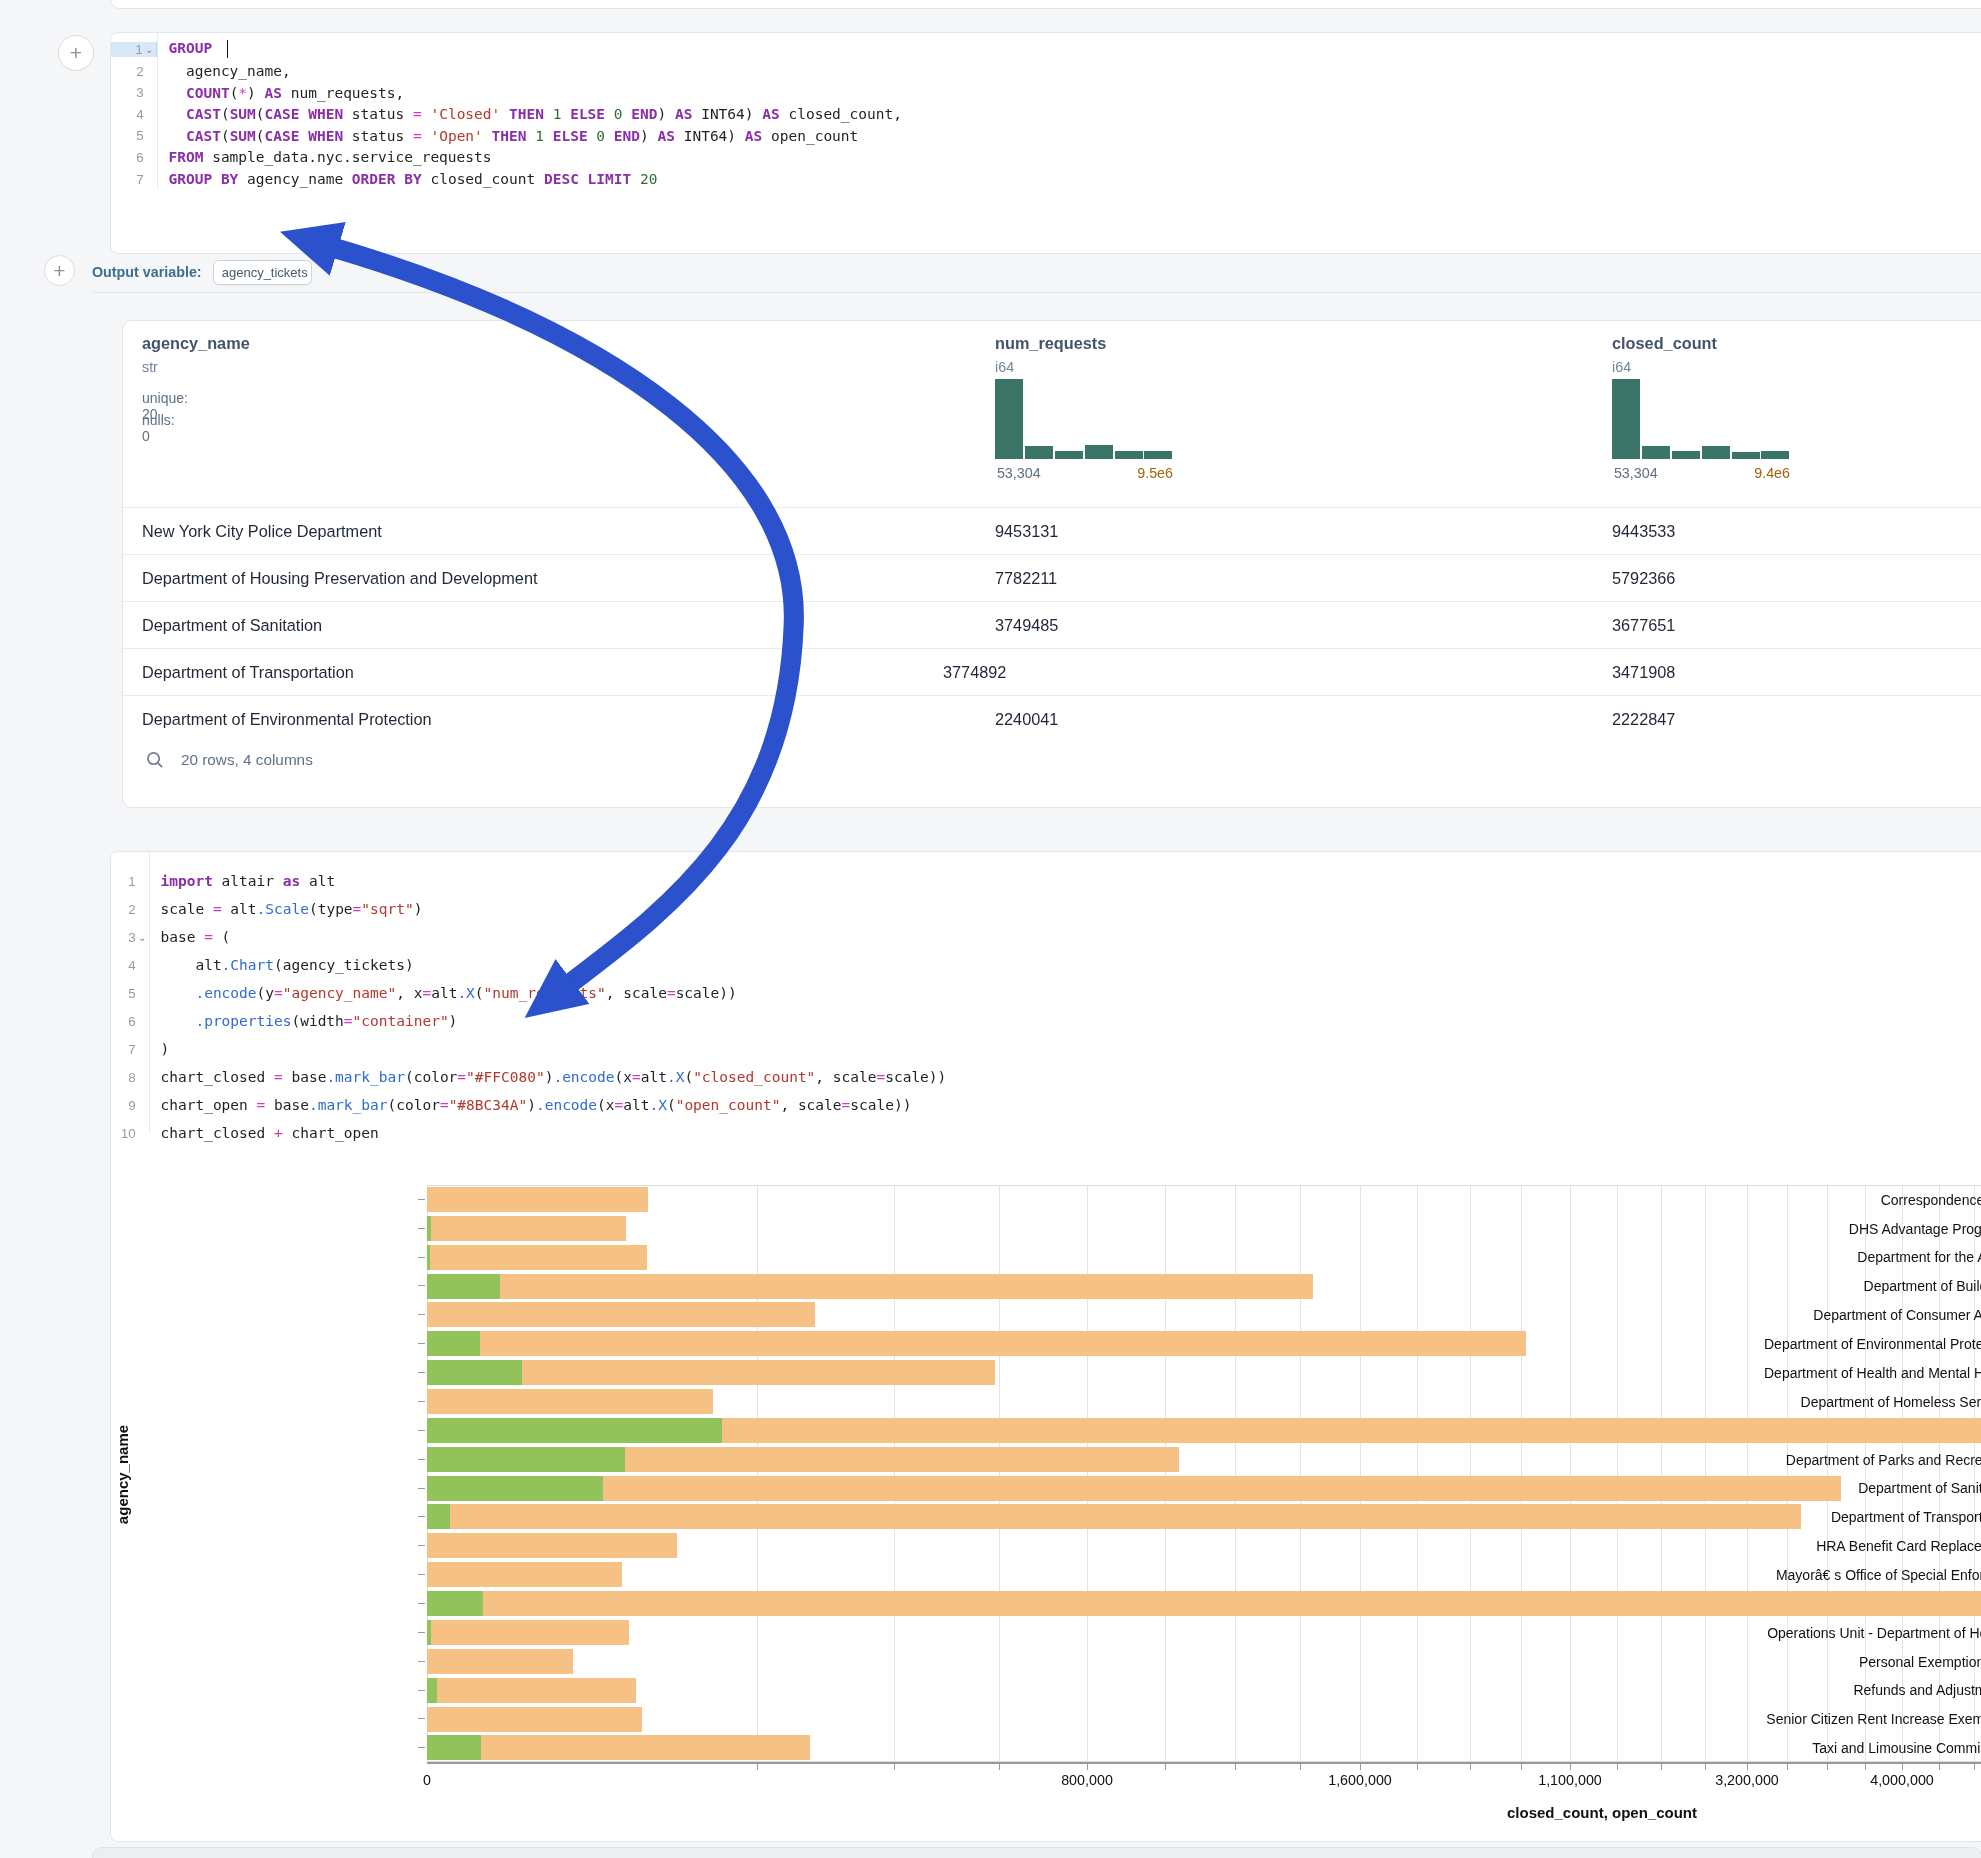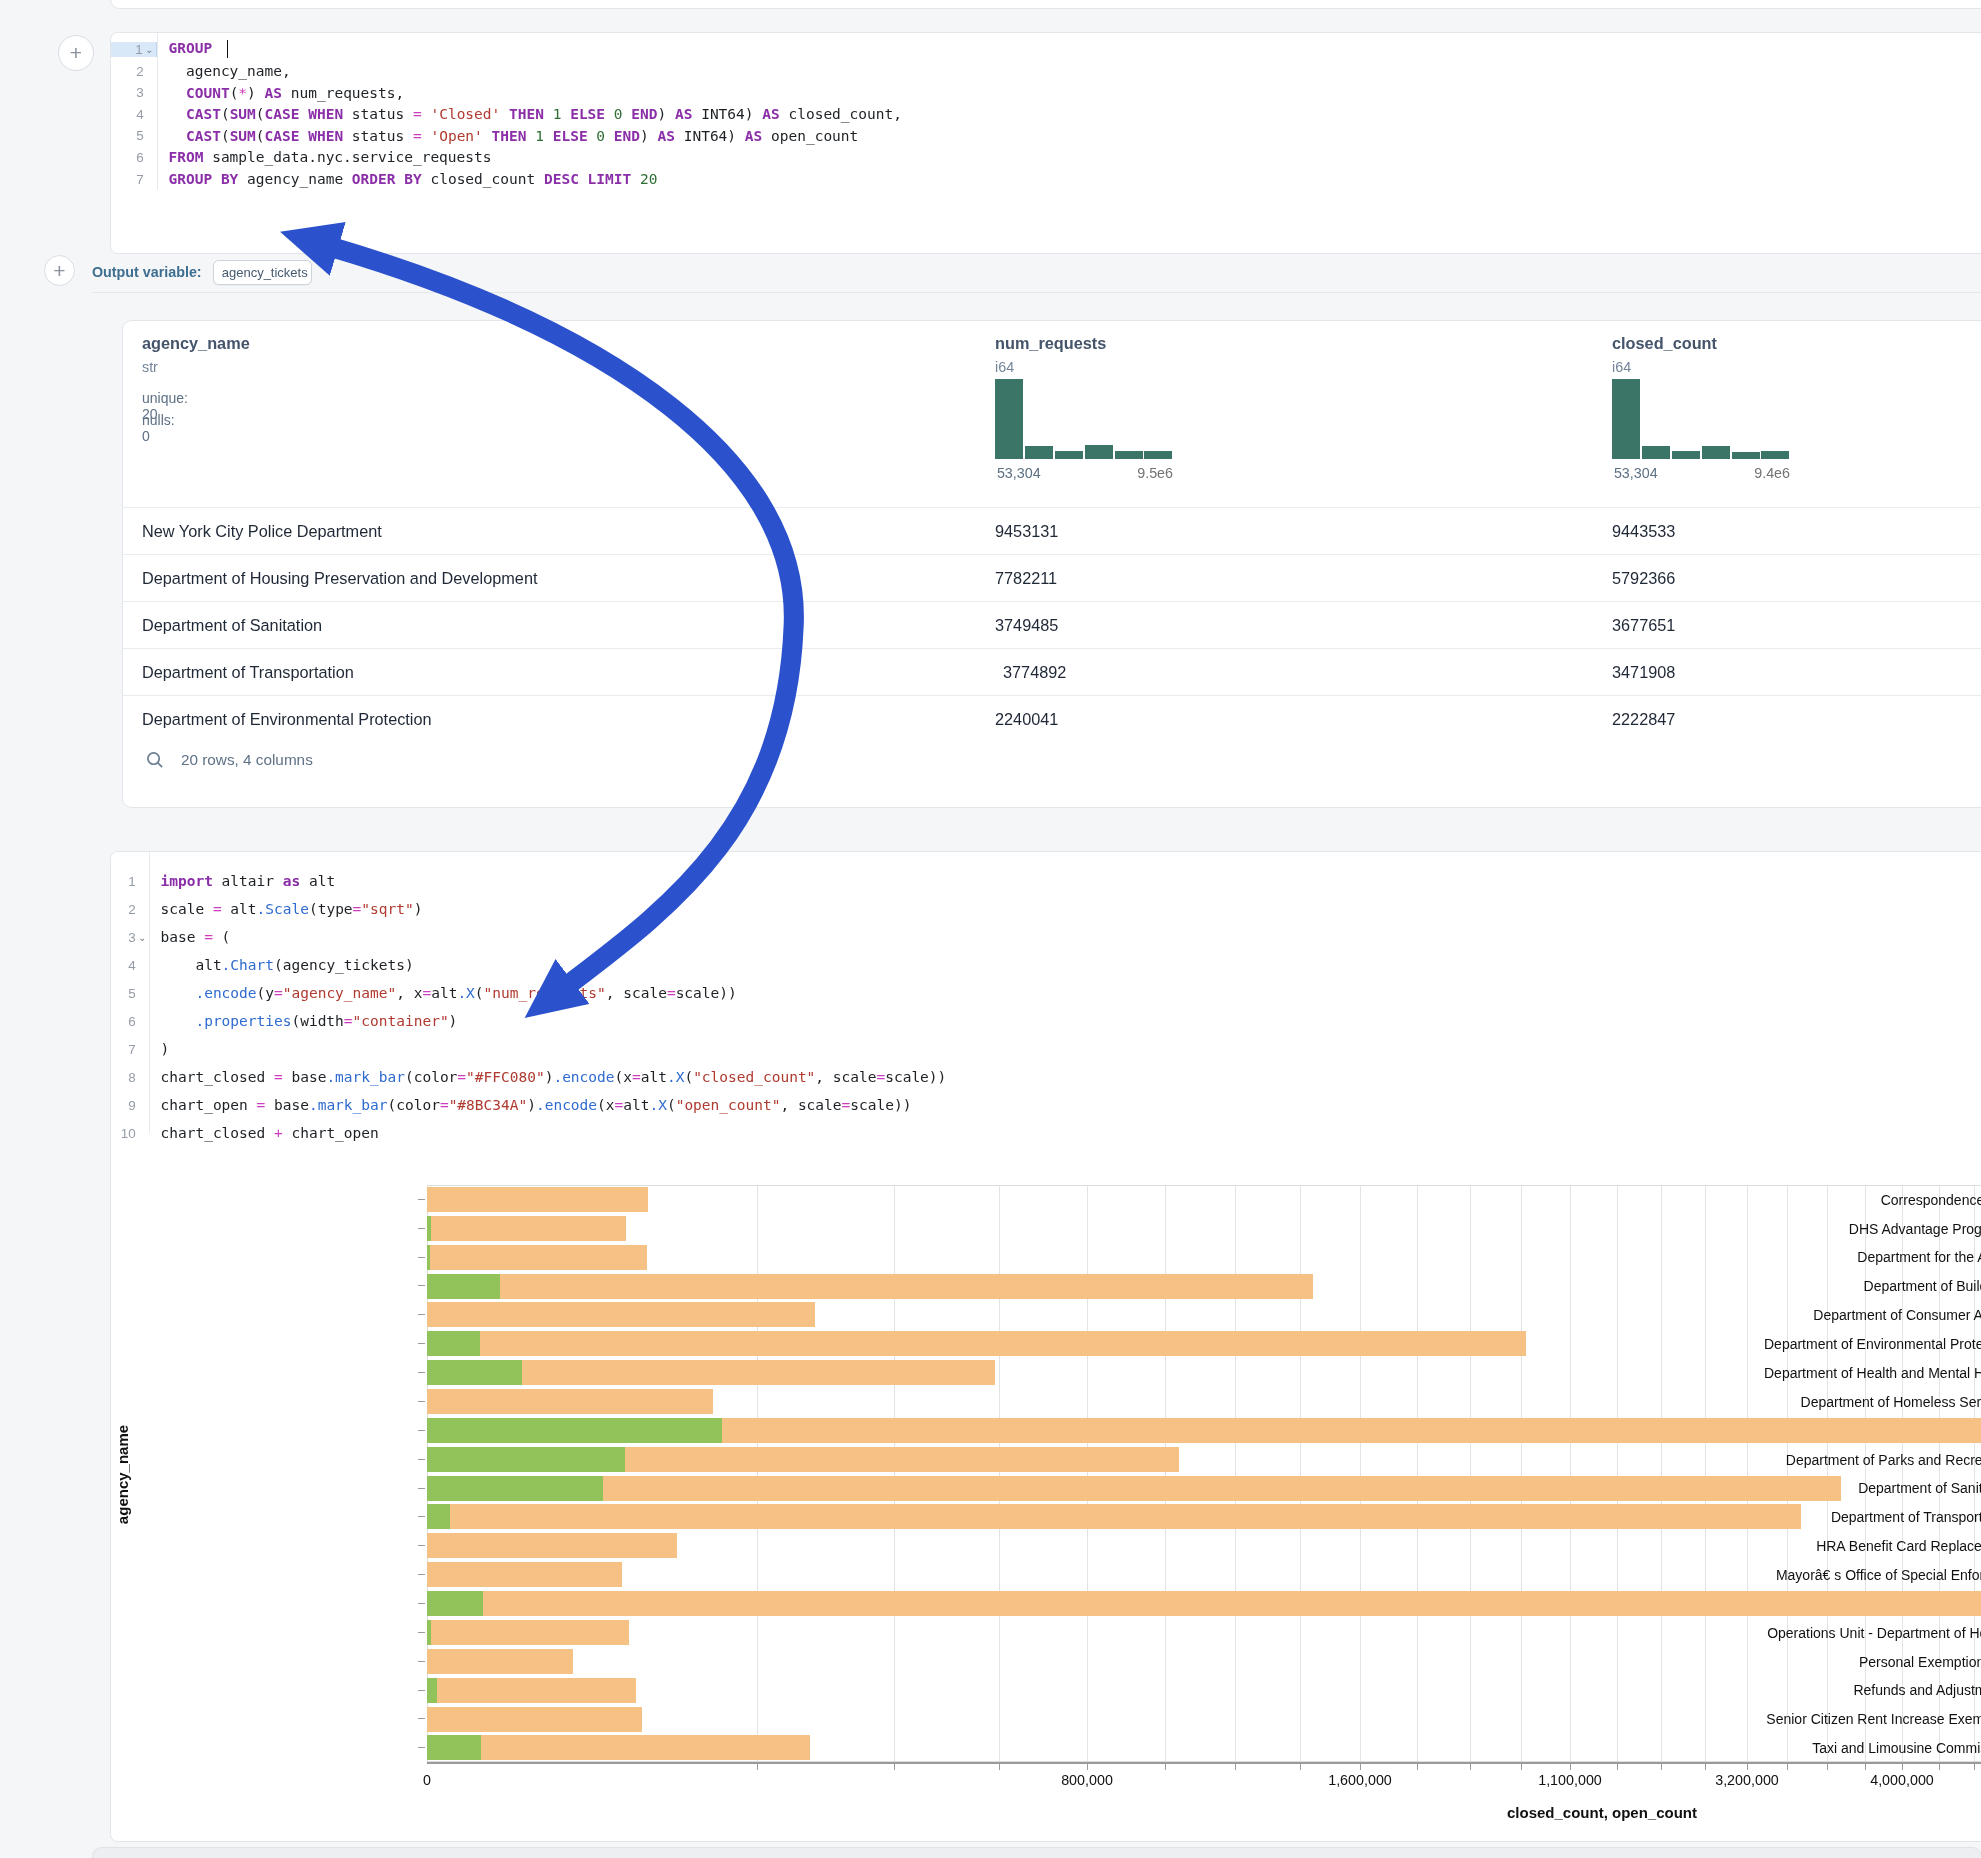--- a/index.html
+++ b/index.html
@@ -47,21 +47,21 @@
   
   #table-card { left:122px; top:320px; width:1874px; height:488px; }
   .tcol { position:absolute; top:0; }
   .tcol .col-name { position:absolute; top:13.4px; font-size:16.3px; font-weight:bold; color:#44546A; }
   .tcol .col-type { position:absolute; top:38px; font-size:14.3px; color:#73849a; }
   .col-stat { position:absolute; font-size:14px; color:#5d7084; }
   .hist { position:absolute; top:75px; width:178px; height:84px; }
   .hist-bars { position:absolute; left:0; top:0; width:178px; height:63px; display:flex; align-items:flex-end; gap:1.9px; }
   .hist-bar { width:28px; background:#3A7568; }
   .hist-min { position:absolute; left:1.9px; top:69px; font-size:14.3px; color:#5d7084; }
-  .hist-max { position:absolute; right:0; top:69px; font-size:14.3px; color:#737373; }
+  .hist-max { position:absolute; right:0; top:69px; font-size:14.3px; color:#a16207; }
   .trow { position:absolute; left:0; width:100%; height:47px; border-top:1px solid #e9ecef; }
   .trow .cell { position:absolute; top:50%; transform:translateY(-50%); font-size:16.3px; color:#1f2836; }
   #table-footer { position:absolute; left:23px; top:430px; display:flex; align-items:center; gap:17px; }
   #table-footer .ft-text { font-size:15.3px; color:#5E7185; }
 
   
   #py-card { left:110px; top:851px; width:1902px; height:991px; border-radius:7.6px; }
   #py-card .code-lines { padding-top:15.3px; }
   #py-card .code-line { height:28px; }
   #py-card .gut { width:38px; }
@@ -209,21 +209,21 @@
         <div class="cell" style="left: 872px;">7782211</div>
         <div class="cell" style="left: 1489px;">5792366</div>
       </div>
       <div class="trow" style="top: 280px;">
         <div class="cell" style="left: 19px;">Department of Sanitation</div>
         <div class="cell" style="left: 872px;">3749485</div>
         <div class="cell" style="left: 1489px;">3677651</div>
       </div>
       <div class="trow" style="top: 327px;">
         <div class="cell" style="left: 19px;">Department of Transportation</div>
-        <div class="cell" style="left: 880px; text-align: right;">3774892</div>
+        <div class="cell" style="left: 820px; text-align: right;">3774892</div>
         <div class="cell" style="left: 1489px;">3471908</div>
       </div>
       <div class="trow" style="top: 374px;">
         <div class="cell" style="left: 19px;">Department of Environmental Protection</div>
         <div class="cell" style="left: 872px;">2240041</div>
         <div class="cell" style="left: 1489px;">2222847</div>
       </div>
     </div>
   <div id="table-footer">
     <svg width="18" height="18" viewBox="0 0 19 19">

